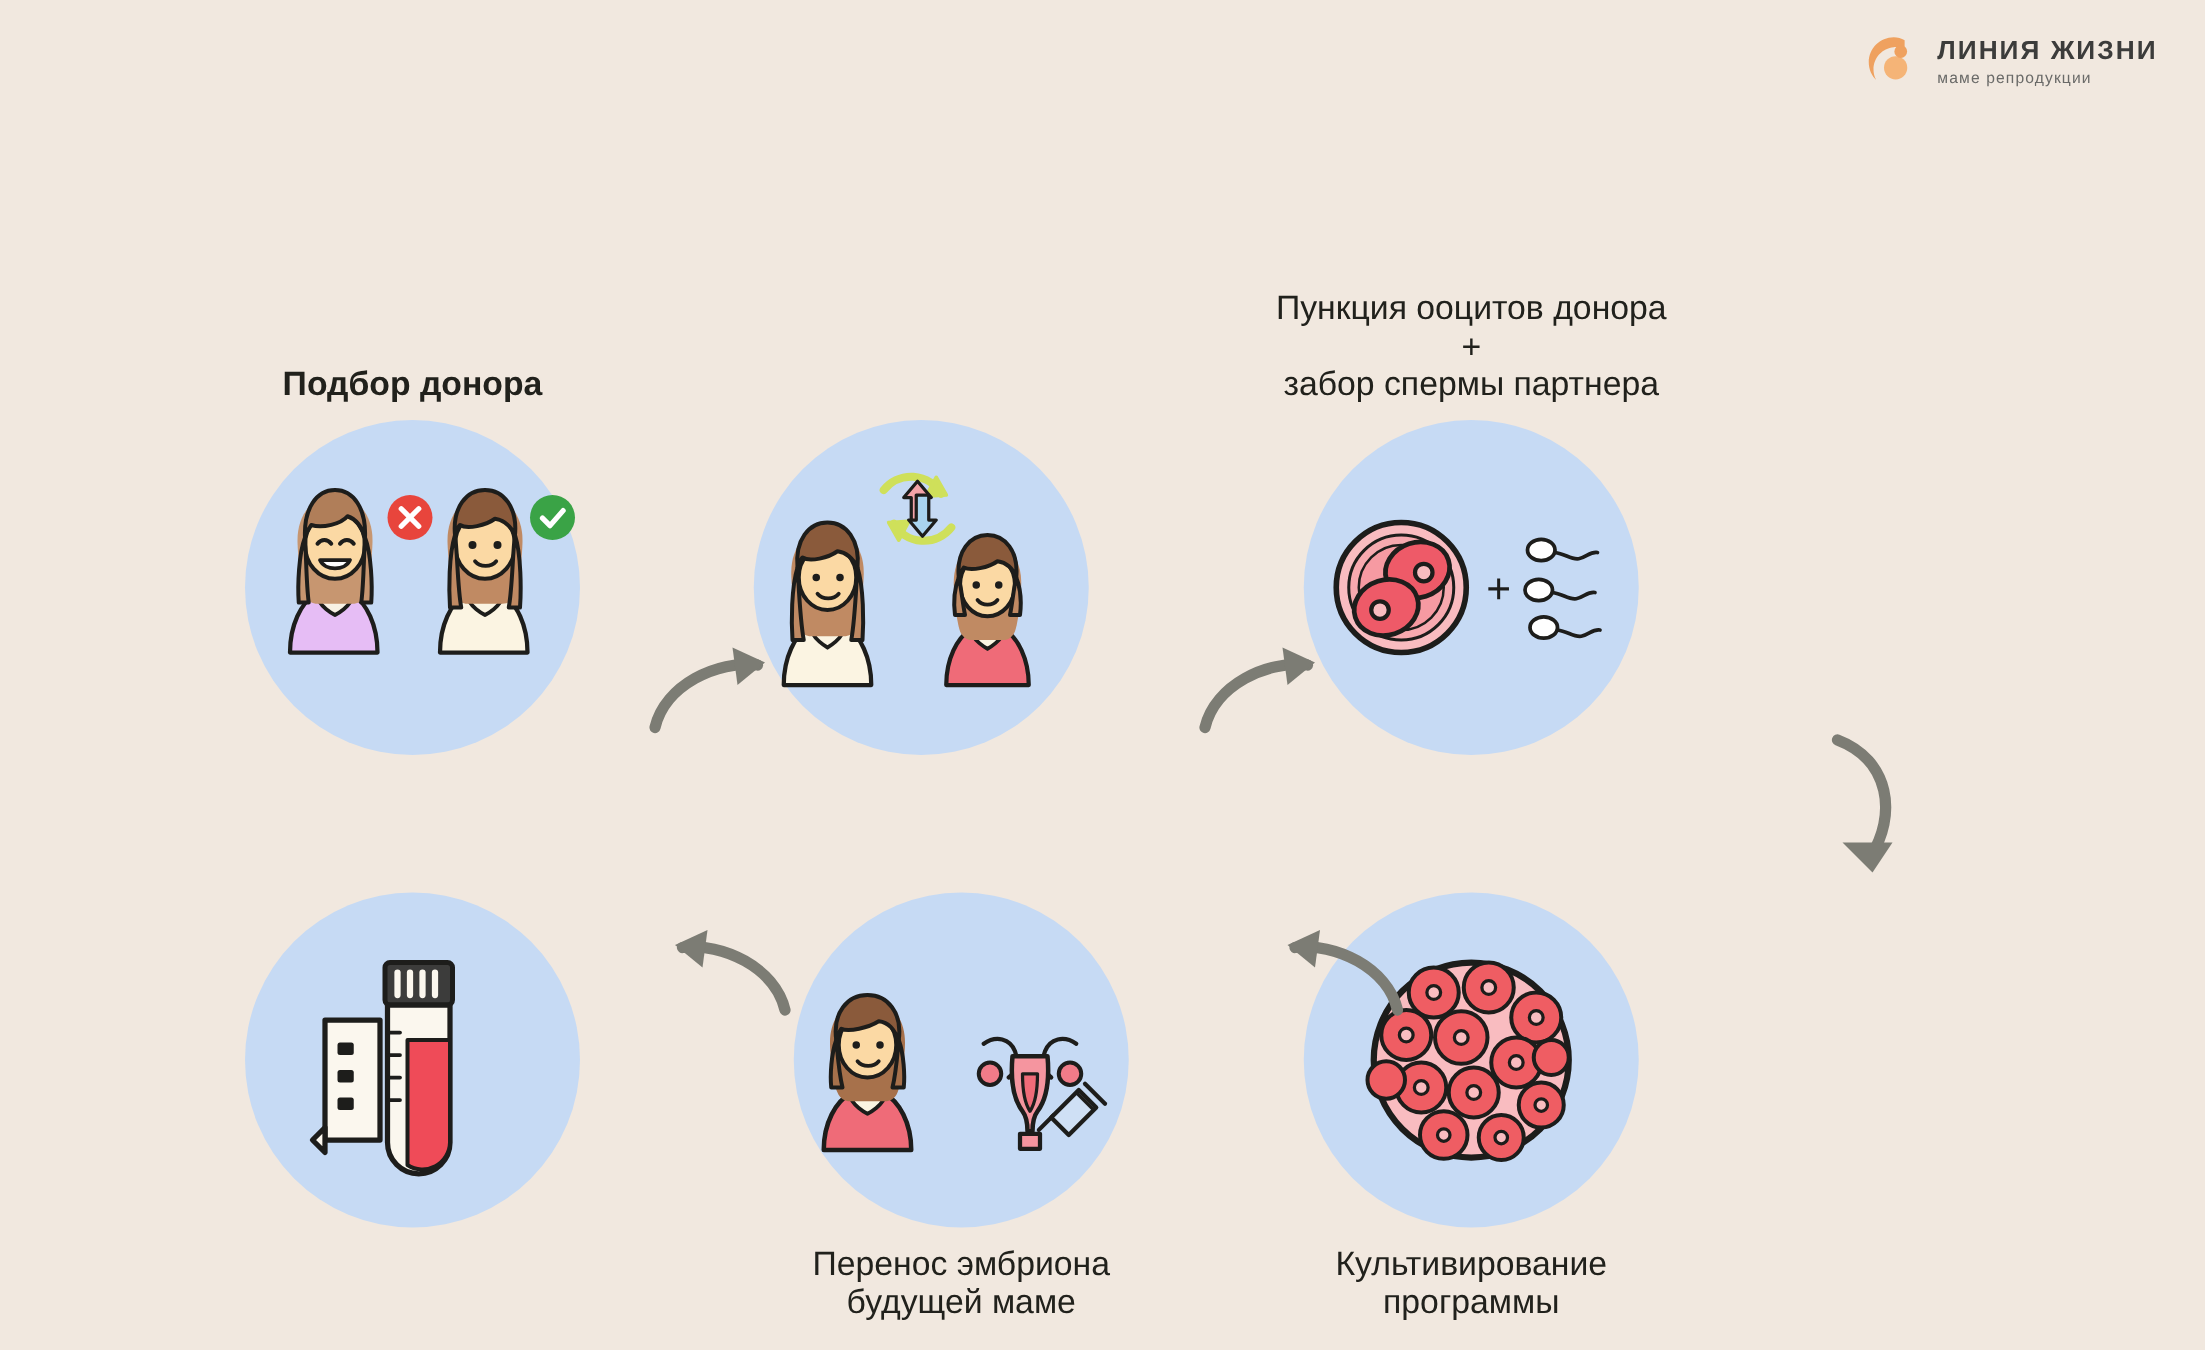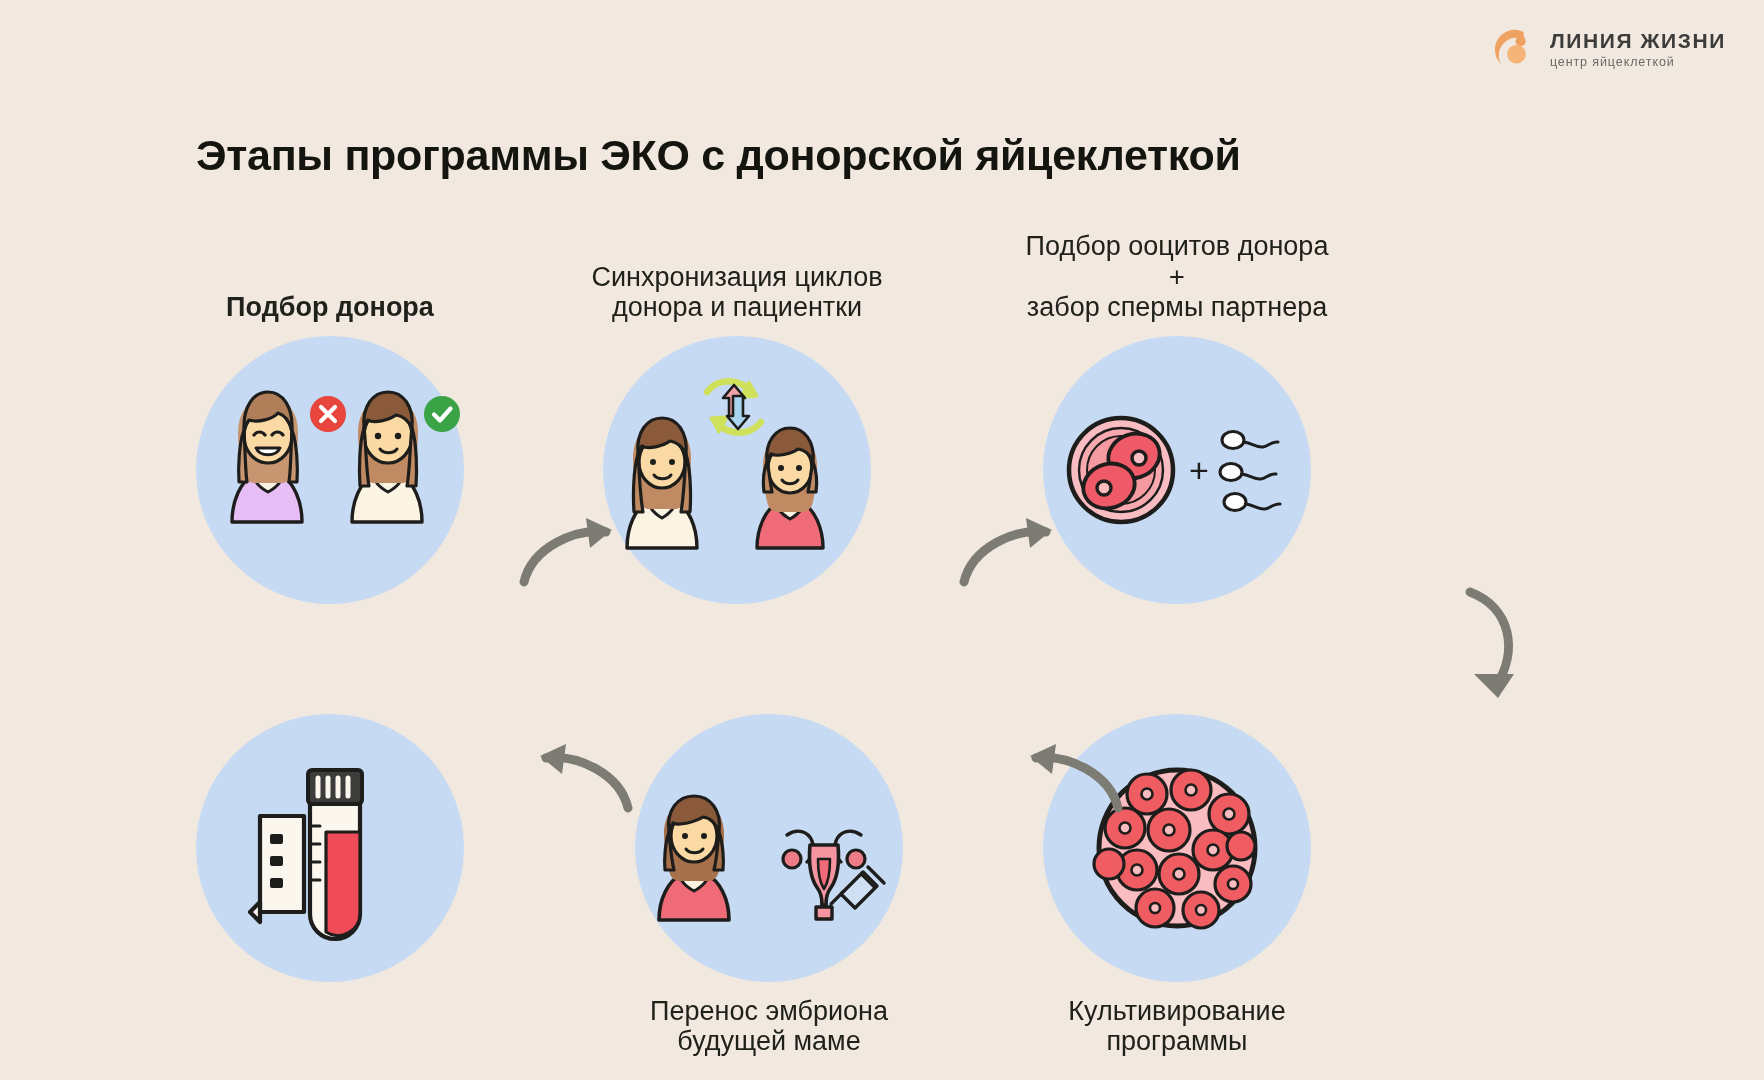--- a/index.html
+++ b/index.html
@@ -113,25 +113,24 @@
       <path d="M23 2.5c11.3 0 20.5 9.2 20.5 20.5S34.3 43.5 23 43.5 2.5 34.3 2.5 23 11.7 2.5 23 2.5z" fill="none"></path>
       <path d="M23 3c-11 0-20 9-20 20s9 20 20 20 20-9 20-20S34 3 23 3zm0 5.6c2.6 0 4.6 2.1 4.6 4.7
                0 2.6-2 4.7-4.6 4.7s-4.7-2.1-4.7-4.7c0-2.6 2.1-4.7 4.7-4.7z" fill="#f0a460" opacity="0"></path>
       <path d="M31.7 6.2c-2.6-1.6-5.6-2.5-8.7-2.5C12 3.7 3 12.7 3 23.7c0 5.6 2.3 10.7 6 14.3
                -1.6-2.8-2.2-5.5-2.2-8.6 0-9.3 7.1-16.9 16.2-17.7 3.3-.3 6.2.4 8.7 1.9z" fill="#efa15f"></path>
       <circle cx="24.5" cy="28.2" r="9.3" fill="#f5b477"></circle>
       <circle cx="28.6" cy="15.2" r="5.1" fill="#efa15f"></circle>
     </svg>
     <div class="logo-text">
       <span class="logo-title">ЛИНИЯ ЖИЗНИ</span>
-      <span class="logo-sub">центр яйцеклеткой</span>
-    </div>
-  </div>
-
-  <h1 class="main-title">Этапы программы ЭКО с донорской яйцеклеткой</h1>
+      <span class="logo-sub">маме репродукции</span>
+    </div>
+  </div>
+
 
   <div class="step" style="left:196px; top:336px;font-weight:bold;">
     <div class="step-label label-above">Подбор донора</div>
     <div class="circle">
       <svg class="art" viewBox="0 0 268 268">
 
         <g>
           <path d="M36 186c0-22 9-40 20-46l0-20 30 0 0 20c11 6 20 24 20 46z" fill="#e6bdf5" stroke="#1d1d1b" stroke-width="3.4" stroke-linejoin="round"></path>
           <path d="M58 140c0 9 14 16 14 16s14-7 14-16" fill="#f8f1e4" stroke="#1d1d1b" stroke-width="3"></path>
           <path d="M42 96c0-21 13-36 30-36s30 15 30 36c0 9-2 34-6 44-2 5-6 7-10 7l-28 0c-4 0-8-2-10-7-4-10-6-35-6-44z" fill="#c79670"></path>
@@ -166,22 +165,20 @@
       <div style="position:absolute; left:226px; top:58px;">
         <svg width="40" height="40" viewBox="0 0 40 40">
           <circle cx="20" cy="20" r="18" fill="#3aa346"></circle>
           <path d="M12 20.5 L18 26.5 L28.5 14.5" fill="none" stroke="#fff" stroke-width="4.2" stroke-linecap="round" stroke-linejoin="round"></path>
         </svg>
       </div>
     </div>
   </div>
 
   <div class="step" style="left:603px; top:336px;">
-    <div class="step-label label-above">Синхронизация циклов
-донора и пациентки</div>
     <div class="circle">
       <svg class="art" viewBox="0 0 268 268">
 
         <g>
           <path d="M104 56a28 28 0 0 1 46 3" fill="none" stroke="#cfe05a" stroke-width="6.5" stroke-linecap="round"></path>
           <path d="M146 46 l8 14 -16 1 z" fill="#cfe05a" stroke="#cfe05a" stroke-width="3" stroke-linejoin="round"></path>
           <path d="M158 86a28 28 0 0 1 -46 -3" fill="none" stroke="#cfe05a" stroke-width="6.5" stroke-linecap="round"></path>
           <path d="M116 96 l-8 -14 16 -1 z" fill="#cfe05a" stroke="#cfe05a" stroke-width="3" stroke-linejoin="round"></path>
           <path d="M126 82 V62 l-6 0 11 -13 11 13 -6 0 V82 z" fill="#f2a3a8" stroke="#1d1d1b" stroke-width="2.6" stroke-linejoin="round"></path>
           <path d="M140 60 V80 l6 0 -11 13 -11 -13 6 0 V60 z" fill="#a9d4ef" stroke="#1d1d1b" stroke-width="2.6" stroke-linejoin="round"></path>
@@ -210,21 +207,21 @@
           <path d="M210 126c4 10 4 22 3 30l-8 0c2-10 3-22 5-30z" fill="#c08a63" stroke="#1d1d1b" stroke-width="3.2" stroke-linejoin="round"></path>
           <circle cx="178" cy="132" r="3" fill="#1d1d1b"></circle>
           <circle cx="196" cy="132" r="3" fill="#1d1d1b"></circle>
           <path d="M179 144c4 5 12 5 16 0" fill="none" stroke="#1d1d1b" stroke-width="3" stroke-linecap="round"></path>
         </g>
       </svg>
     </div>
   </div>
 
   <div class="step" style="left:1043px; top:336px;">
-    <div class="step-label label-above">Подбор ооцитов донора
+    <div class="step-label label-above">Пункция ооцитов донора
 +
 забор спермы партнера</div>
     <div class="circle">
       <svg class="art" viewBox="0 0 268 268">
         <g>
           <circle cx="78" cy="134" r="52" fill="#f9bcc0" stroke="#1d1d1b" stroke-width="4.5"></circle>
           <circle cx="78" cy="134" r="42" fill="#f7a9af" stroke="#1d1d1b" stroke-width="2.4"></circle>
           <circle cx="78" cy="134" r="34" fill="#f69aa2" stroke="#1d1d1b" stroke-width="2"></circle>
           <ellipse cx="91" cy="120" rx="26" ry="22" fill="#ee5a68" stroke="#1d1d1b" stroke-width="3.8" transform="rotate(-18 91 120)"></ellipse>
           <ellipse cx="66" cy="150" rx="26" ry="22" fill="#ee5a68" stroke="#1d1d1b" stroke-width="3.8" transform="rotate(-18 66 150)"></ellipse>

